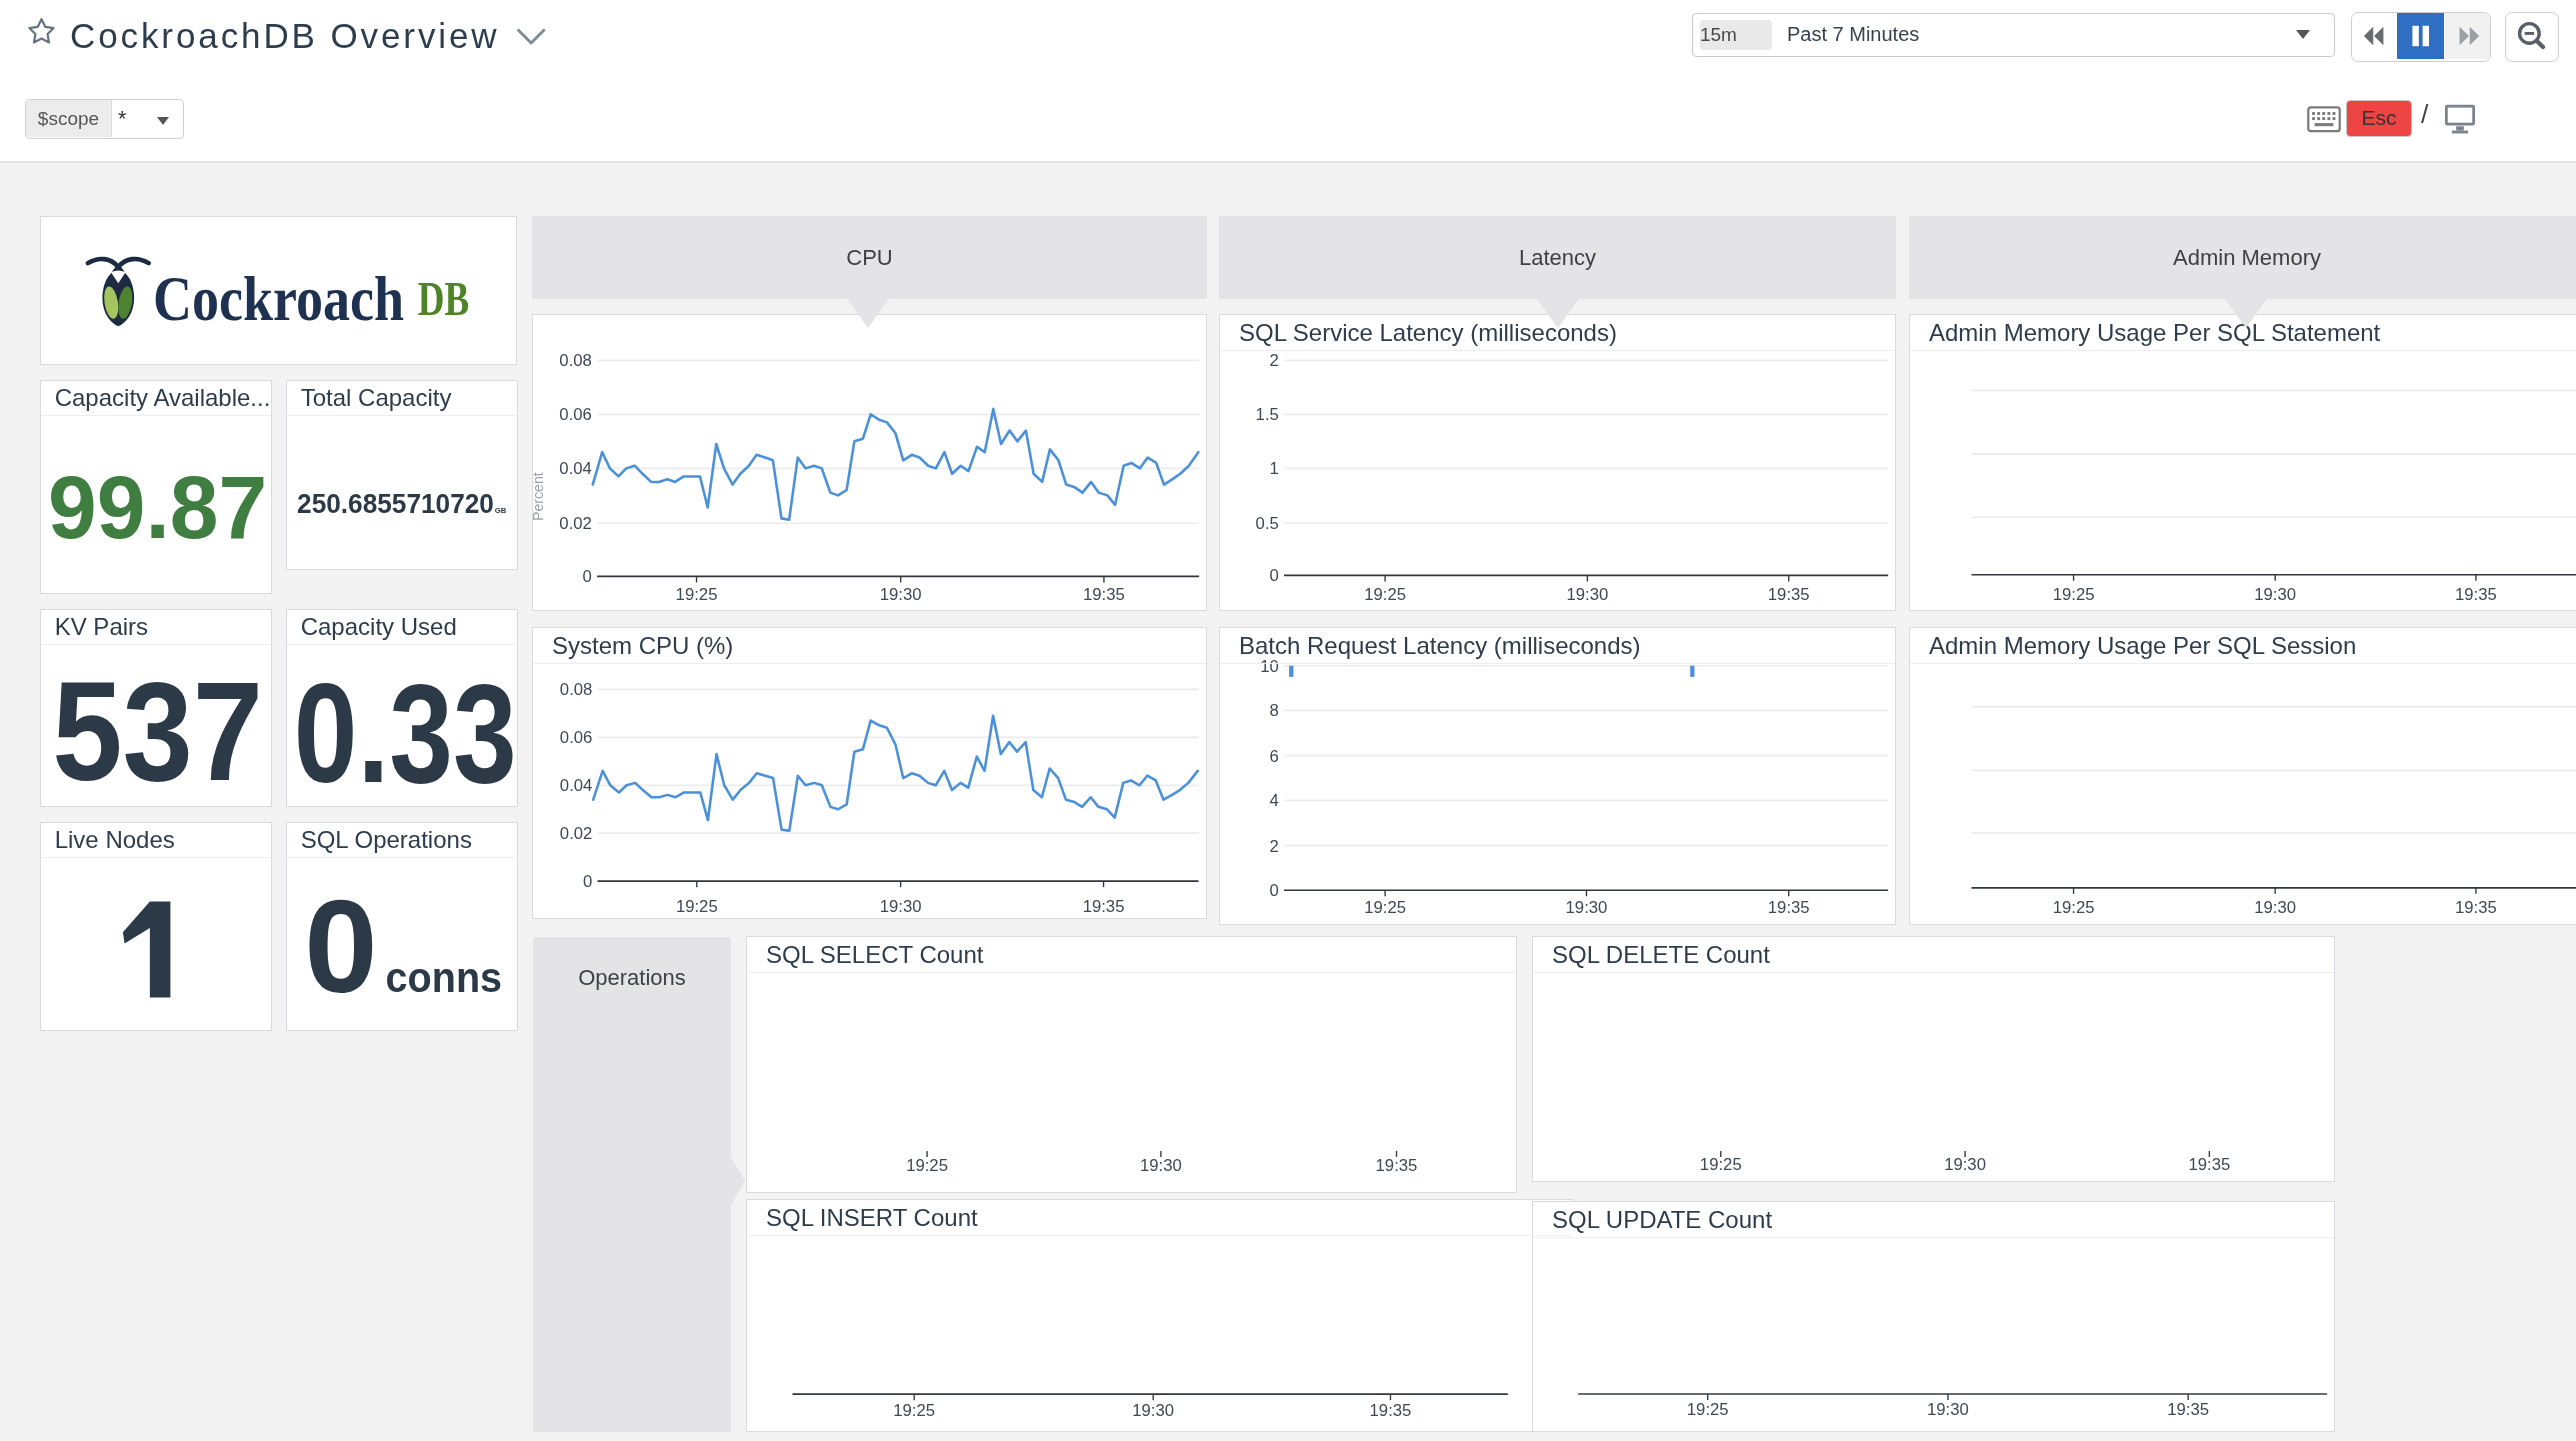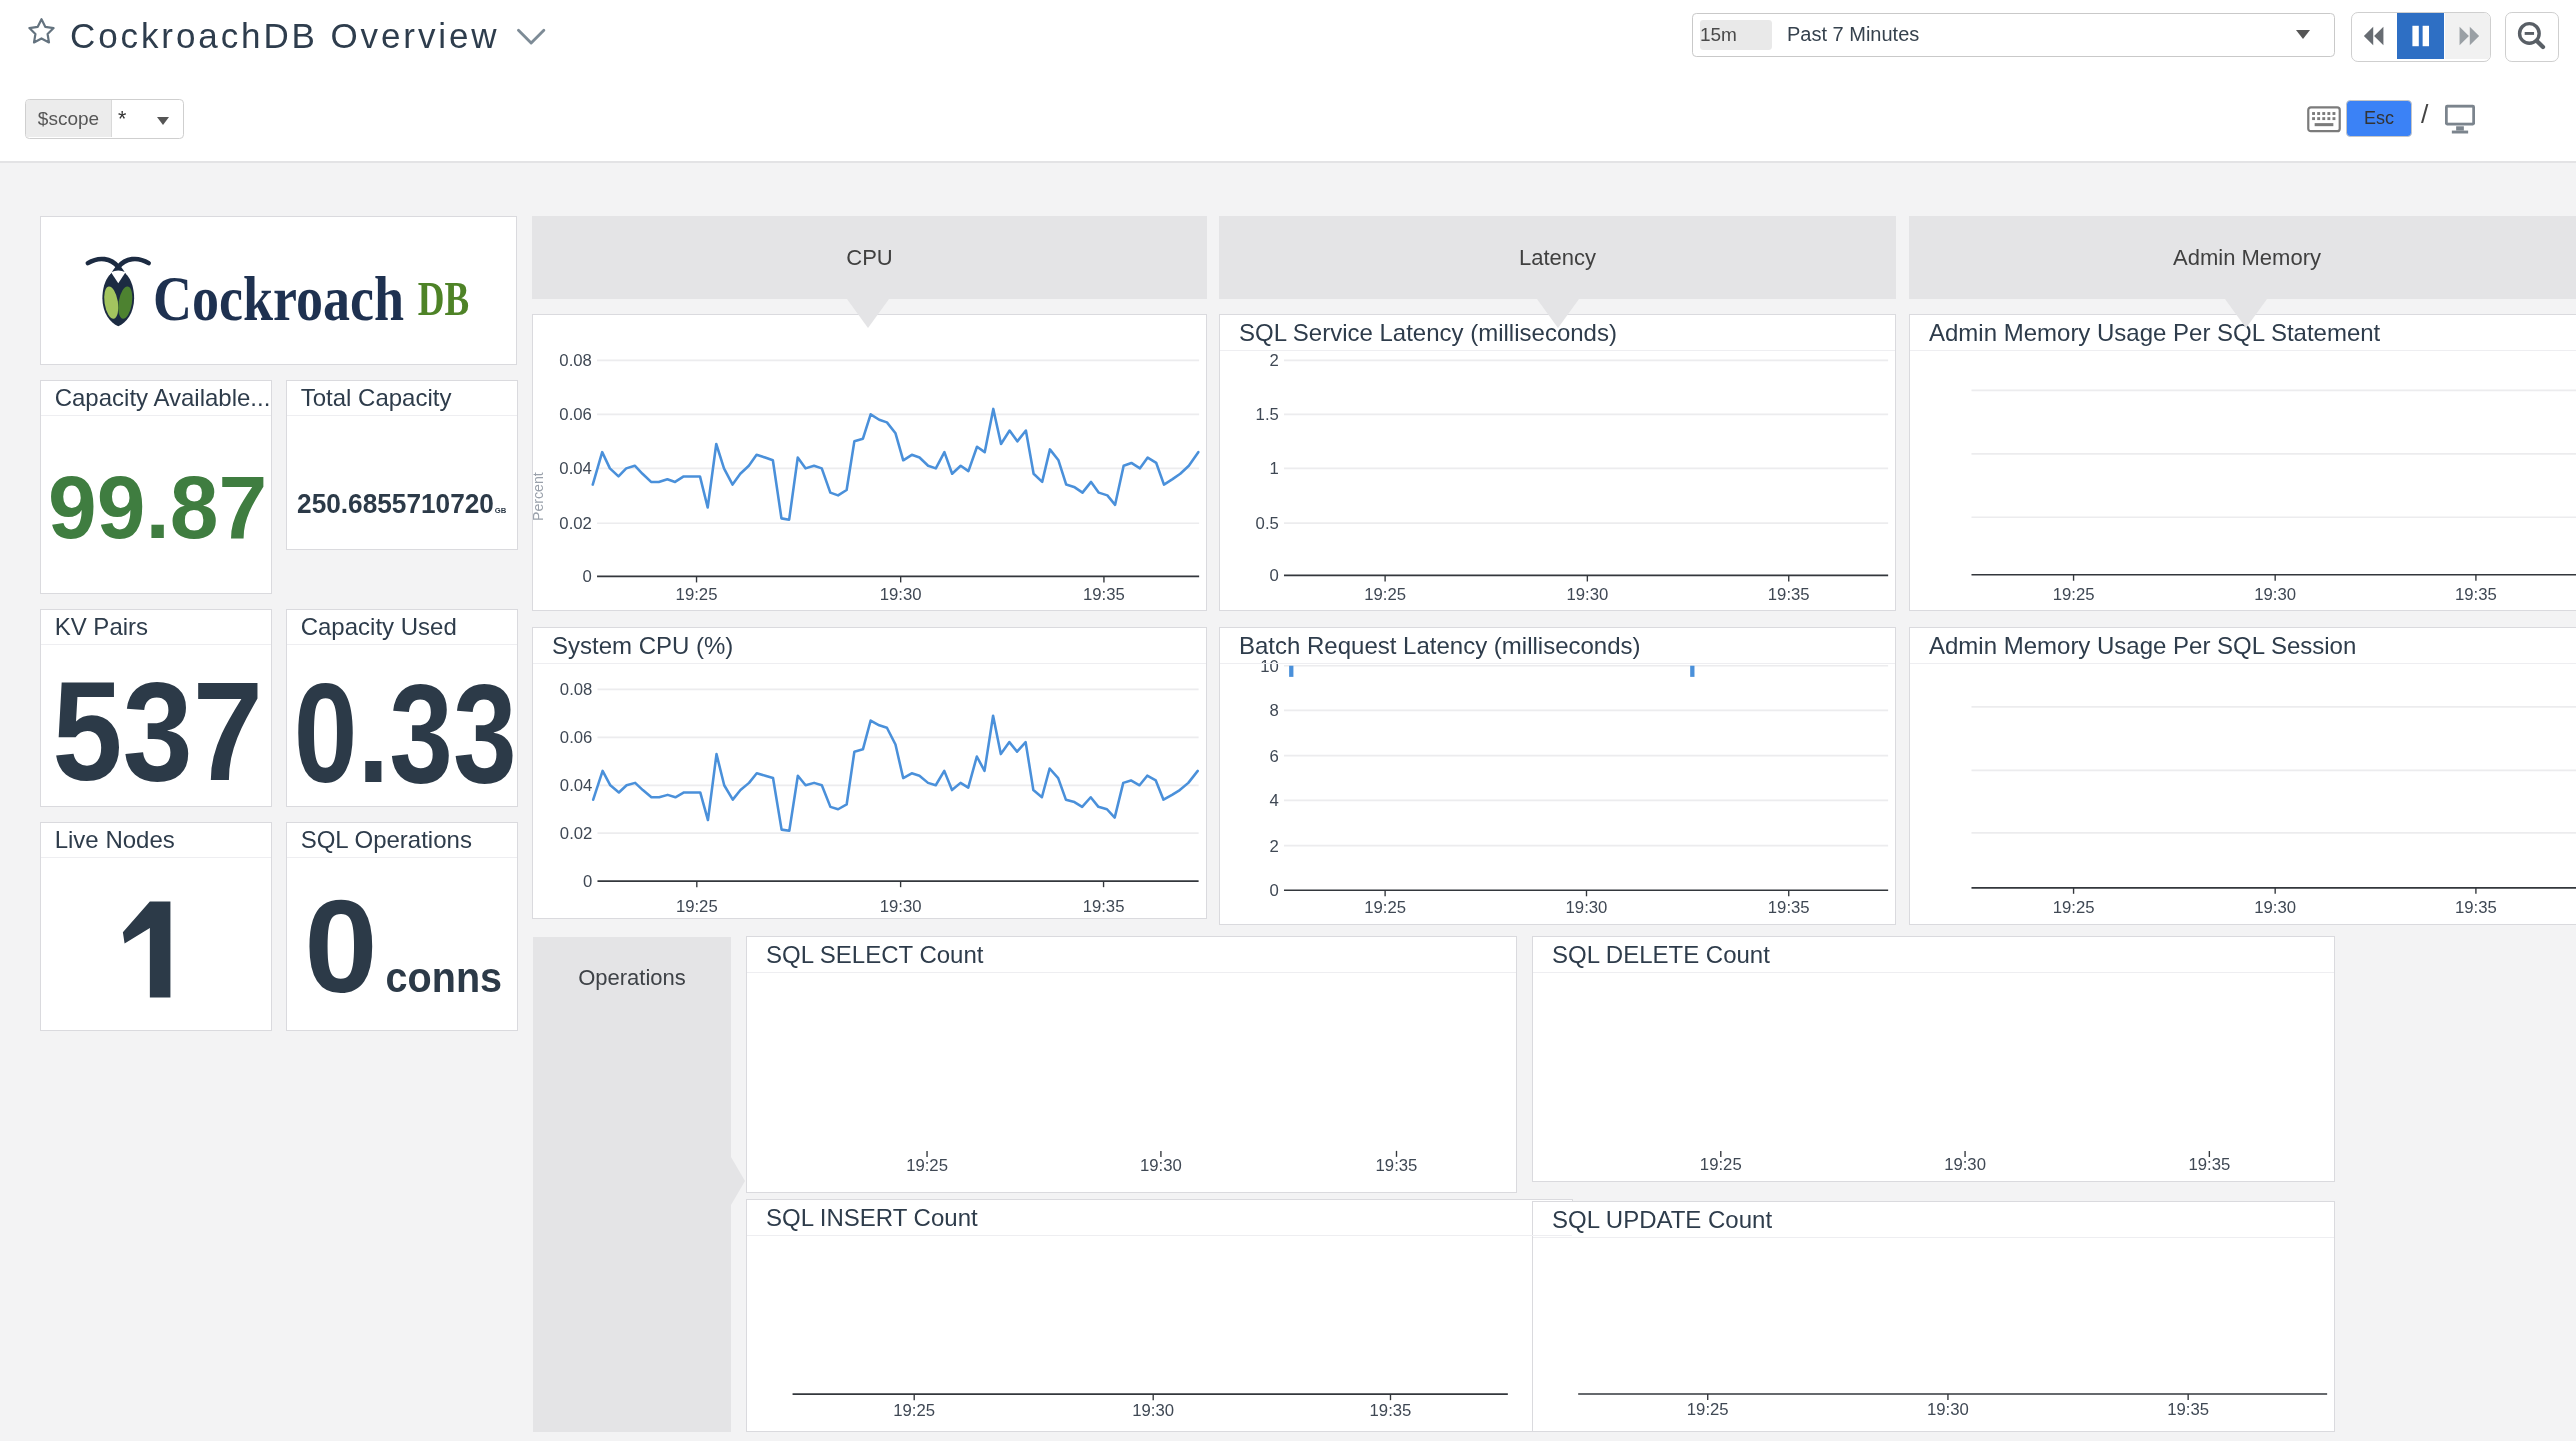--- a/index.html
+++ b/index.html
@@ -57,21 +57,21 @@
       <rect x="24" y="7" width="3.4" height="3.4"></rect>
       <rect x="30" y="7" width="3.4" height="3.4"></rect>
 <rect x="6" y="13" width="3.4" height="3.4"></rect>
       <rect x="12" y="13" width="3.4" height="3.4"></rect>
       <rect x="18" y="13" width="3.4" height="3.4"></rect>
       <rect x="24" y="13" width="3.4" height="3.4"></rect>
       <rect x="30" y="13" width="3.4" height="3.4"></rect>
 <rect x="9" y="20" width="22" height="3.6"></rect>
     </g>
   </svg>
-<div class="abs" style="left:2346px;top:100px;width:66px;height:37px;border:1.7px solid #c6c6c6;border-radius:4.3px;background:#3b82f6;text-align:center;line-height:34px;font-size:18px;color:#333">Esc</div>
+<div class="abs" style="left:2346px;top:100px;width:66px;height:37px;border:1.7px solid #c6c6c6;border-radius:4.3px;background:#ef4444;text-align:center;line-height:34px;font-size:21px;color:#333">Esc</div>
 <div class="abs" style="left:2421px;top:99px;font-size:26.6px;color:#444">/</div>
 <svg class="abs" style="left:2444px;top:104px" width="32" height="30" viewBox="0 0 37 35">
 <rect x="1" y="1" width="35" height="24" rx="2.5" fill="#7b848d"></rect>
 <rect x="4.2" y="4.2" width="28.6" height="17.6" fill="#fff"></rect>
 <rect x="14" y="26" width="9" height="5" fill="#7b848d"></rect>
 <rect x="9" y="31" width="19" height="3.4" fill="#7b848d"></rect>
   </svg>
 <div class="abs" style="left:0;top:161px;width:2576px;height:1.7px;background:#e3e3e5"></div>
 <div class="abs" style="left:0;top:163px;width:2576px;height:1279px;background:#f3f3f4"></div>
 <div class="card" style="left:40px;top:216px;width:477px;height:149px">
@@ -89,21 +89,21 @@
 <text x="133" y="122" font-family="Liberation Serif, serif" font-weight="bold" font-size="75" fill="#1e3150" textLength="293" lengthAdjust="spacingAndGlyphs">Cockroach</text>
 <text x="442" y="116" font-family="Liberation Serif, serif" font-weight="bold" font-size="57" fill="#4e8327" textLength="60" lengthAdjust="spacingAndGlyphs">DB</text>
 </svg>
   </div>
 <div class="card" style="left:40px;top:380px;width:232px;height:214px">
     <div class="stitle">Capacity Available...</div>
     <svg width="232" height="214" viewBox="0 0 270 250" style="position:absolute;left:-1.7px;top:-1.7px">
       <text x="138" y="186" text-anchor="middle" font-weight="bold" font-size="105" fill="#3f7d40" textLength="256" lengthAdjust="spacingAndGlyphs">99.87</text>
     </svg>
   </div>
-<div class="card" style="left:286px;top:380px;width:232px;height:170px">
+<div class="card" style="left:286px;top:380px;width:232px;height:190px">
     <div class="stitle">Total Capacity</div>
     <svg width="233" height="214" viewBox="0 0 272 250" style="position:absolute;left:-1.7px;top:-1.7px">
       <text x="14" y="157" font-weight="bold" font-size="33" fill="#2c3a48" textLength="230" lengthAdjust="spacingAndGlyphs">250.6855710720</text>
       <text x="245" y="156" font-weight="bold" font-size="9" fill="#2c3a48">GB</text>
     </svg>
   </div>
 <div class="card" style="left:40px;top:609px;width:232px;height:198px">
     <div class="stitle">KV Pairs</div>
     <svg width="232" height="198" viewBox="0 0 270 231" style="position:absolute;left:-1.7px;top:-1.7px">
       <text x="138" y="201" text-anchor="middle" font-weight="bold" font-size="165" fill="#2c3a48" textLength="246" lengthAdjust="spacingAndGlyphs">537</text>

